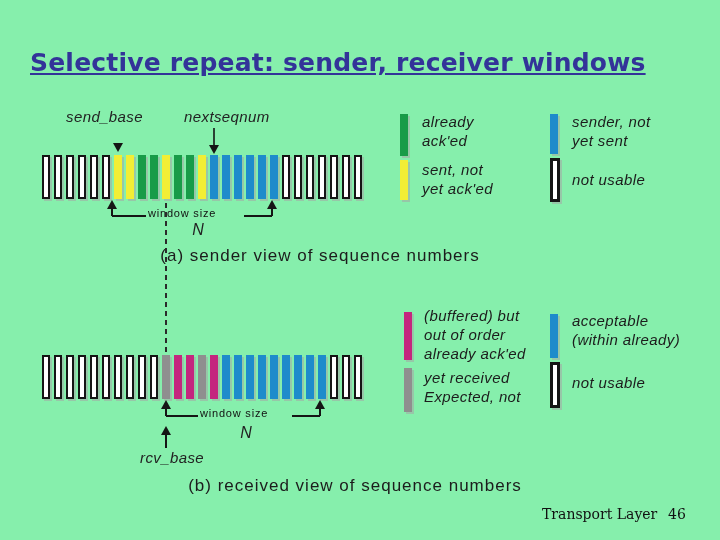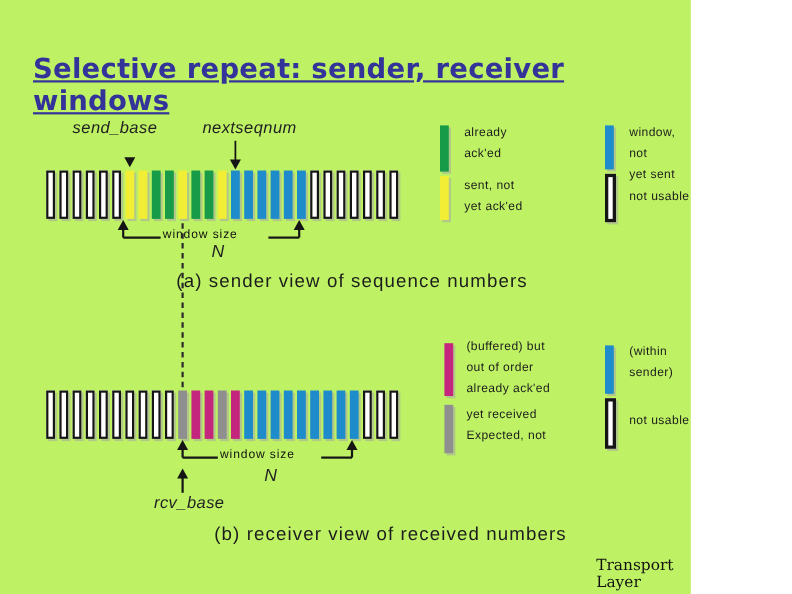--- a/index.html
+++ b/index.html
@@ -1,31 +1,31 @@
 <!DOCTYPE html>
 <html><head>
 <meta charset="utf-8">
 <style>
   html,body{margin:0;padding:0;background:#fff;}
-  .slide{position:relative;width:628px;height:540px;background:#bef264;overflow:hidden;
+  .slide{position:relative;width:720px;height:540px;background:#86efac;overflow:hidden;
          font-family:"Liberation Sans",sans-serif;color:#1a1a1a;}
   .title{position:absolute;left:30px;top:48px;font-family:"DejaVu Sans",sans-serif;
          font-size:25px;font-weight:bold;text-decoration:underline;letter-spacing:0.2px;}
   .ptr-label{position:absolute;font-style:italic;font-size:15px;color:#222;letter-spacing:0.4px;}
   .bars{position:absolute;height:44px;}
   .bar{position:absolute;top:0;width:8px;height:44px;box-sizing:border-box;
        box-shadow:2px 2px 0 rgba(165,165,165,0.55);}
   .bar-outline{background:#fff;border:2px solid #151515;}
   .bracket-label{position:absolute;font-size:11px;color:#111;letter-spacing:0.8px;}
   .n-label{position:absolute;font-style:italic;font-size:16px;color:#222;text-align:center;}
   .caption{position:absolute;font-size:17px;color:#1c1c1c;letter-spacing:1px;text-align:center;}
   .legend-bar{position:absolute;width:8px;box-sizing:border-box;
               box-shadow:2px 2px 0 rgba(165,165,165,0.55);}
   .legend-bar.outline{width:10px;background:#fff;border:3px solid #151515;}
-  .legend-text{position:absolute;font-size:11px;line-height:19px;color:#1c1c1c;letter-spacing:0.4px;}
+  .legend-text{position:absolute;font-size:15px;line-height:19px;color:#1c1c1c;letter-spacing:0.4px;font-style:italic;}
   .footer-label{position:absolute;font-family:"DejaVu Serif",serif;font-size:14px;color:#111;}
   svg.overlay{position:absolute;left:0;top:0;pointer-events:none;}
 </style>
 </head>
 <body>
 
 <div class="slide">
 
   <div class="title" style="color: rgb(51, 51, 153);">Selective repeat: sender, receiver windows</div>
 
@@ -73,21 +73,21 @@
   </div>
 
   <div class="legend-bar" style="left: 400px; top: 160px; height: 40px; background: rgb(242, 238, 53);"></div>
   <div class="legend-text" style="left:422px;top:160px">
     <div>sent, not</div>
     <div>yet ack'ed</div>
   </div>
 
   <div class="legend-bar" style="left: 550px; top: 114px; height: 40px; background: rgb(30, 139, 203);"></div>
   <div class="legend-text" style="left:572px;top:112px">
-    <div>window, not</div>
+    <div>sender, not</div>
     <div>yet sent</div>
   </div>
 
   <div class="legend-bar outline" style="left:550px;top:158px;height:44px"></div>
   <div class="legend-text" style="left:572px;top:170px">
     <div>not usable</div>
   </div>
 
   <div class="bars" style="left:42px;top:355px" id="receiver-bars">
       <div class="bar bar-outline" style="left: 0px;"></div>
@@ -115,38 +115,39 @@
       <div class="bar" style="left: 264px; background: rgb(30, 139, 203);"></div>
       <div class="bar" style="left: 276px; background: rgb(30, 139, 203);"></div>
       <div class="bar bar-outline" style="left: 288px;"></div>
       <div class="bar bar-outline" style="left: 300px;"></div>
       <div class="bar bar-outline" style="left: 312px;"></div>
     </div>
 
   <div class="bracket-label" style="left:200px;top:407px">window size</div>
   <div class="n-label" style="left:231px;top:424px;width:30px">N</div>
   <div class="ptr-label" style="left:140px;top:449px">rcv_base</div>
-  <div class="caption" style="left:180px;top:476px;width:350px">(b) receiver view of received numbers</div>
+  <div class="caption" style="left:180px;top:476px;width:350px">(b) received view of sequence numbers</div>
 
   <div class="legend-bar" style="left: 404px; top: 312px; height: 48px; background: rgb(196, 38, 126);"></div>
   <div class="legend-text" style="left:424px;top:306px">
     <div>(buffered) but</div>
     <div>out of order</div>
     <div>already ack'ed</div>
   </div>
 
   <div class="legend-bar" style="left: 404px; top: 368px; height: 44px; background: rgb(143, 143, 143);"></div>
   <div class="legend-text" style="left:424px;top:368px">
     <div>yet received</div>
     <div>Expected, not</div>
   </div>
 
   <div class="legend-bar" style="left: 550px; top: 314px; height: 44px; background: rgb(30, 139, 203);"></div>
   <div class="legend-text" style="left:572px;top:311px">
-    <div>(within sender)</div>
+    <div>acceptable</div>
+    <div>(within already)</div>
   </div>
 
   <div class="legend-bar outline" style="left:550px;top:362px;height:46px"></div>
   <div class="legend-text" style="left:572px;top:373px">
     <div>not usable</div>
   </div>
 
   <svg class="overlay" width="720" height="540">
     <g>
       <polygon points="113,143 123,143 118,152" fill="#151515"></polygon>

